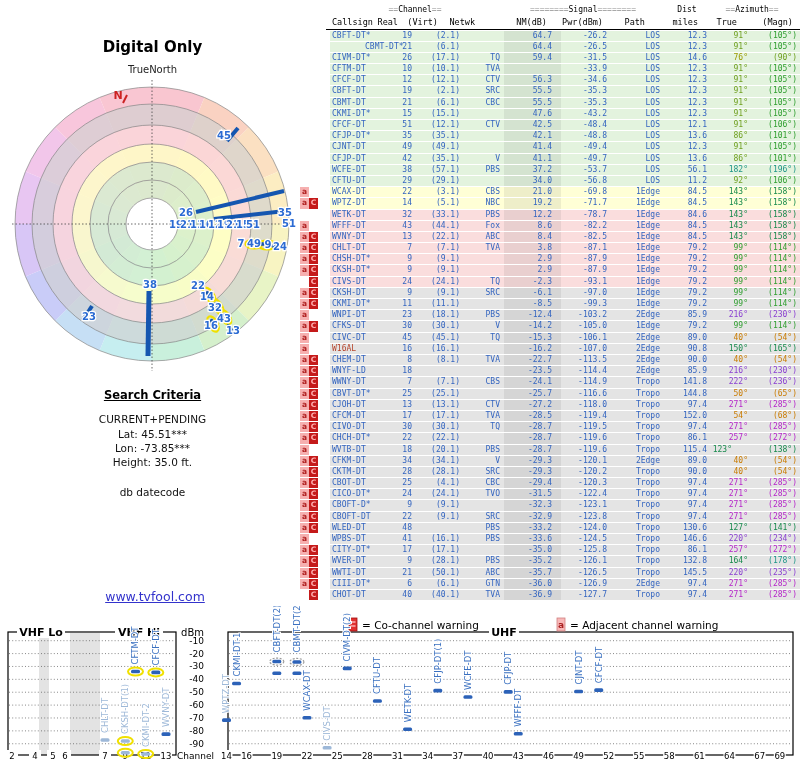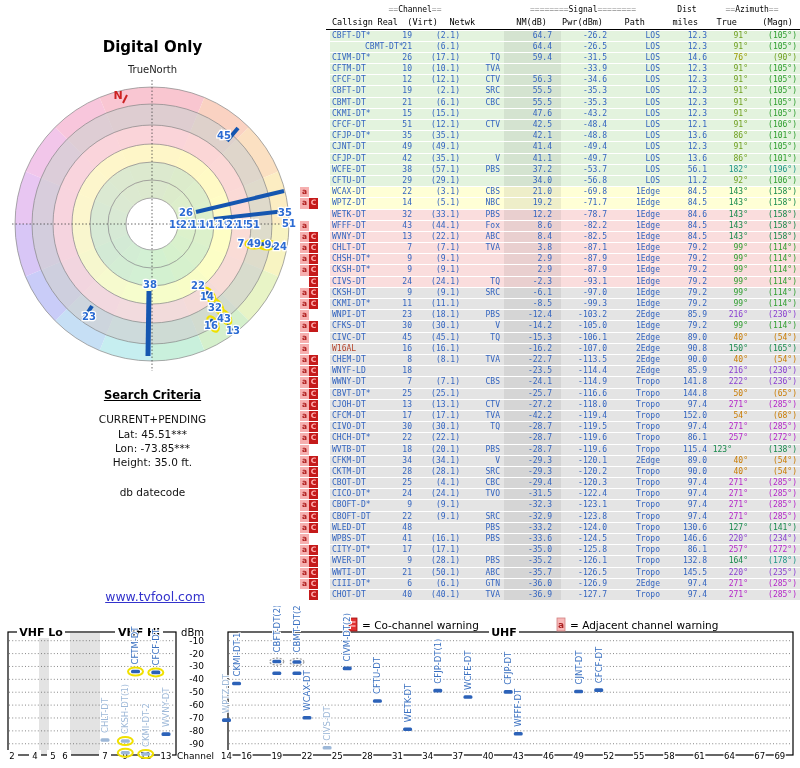--- a/index.html
+++ b/index.html
@@ -593,21 +593,21 @@
           <span class="cell" style="right: 3px; color: rgb(181, 38, 201);">(285°)</span>
         </div>
         <div class="trow" style="top: 406.96px; background: rgb(228, 228, 228);">
           <span class="nmband"></span>
           <span class="warn warn-a">a</span>
           <span class="warn warn-c">C</span>
           <span class="cell" style="left: 2px; color: rgb(52, 101, 192);">CFCM-DT</span>
           <span class="cell" style="right: 388px; color: rgb(52, 101, 192);">17</span>
           <span class="cell" style="right: 340px; color: rgb(52, 101, 192);">(17.1)</span>
           <span class="cell" style="right: 300px; color: rgb(52, 101, 192);">TVA</span>
-          <span class="cell" style="right: 248px; color: rgb(52, 101, 192);">-42.2</span>
+          <span class="cell" style="right: 248px; color: rgb(52, 101, 192);">-28.5</span>
           <span class="cell" style="right: 193px; color: rgb(52, 101, 192);">-119.4</span>
           <span class="cell" style="right: 140px; color: rgb(52, 101, 192);">Tropo</span>
           <span class="cell" style="right: 93px; color: rgb(52, 101, 192);">152.0</span>
           <span class="cell" style="right: 52px; color: rgb(201, 123, 0);">54°</span>
           <span class="cell" style="right: 3px; color: rgb(201, 123, 0);">(68°)</span>
         </div>
         <div class="trow" style="top: 418.15px; background: rgb(228, 228, 228);">
           <span class="nmband"></span>
           <span class="warn warn-a">a</span>
           <span class="warn warn-c">C</span>

